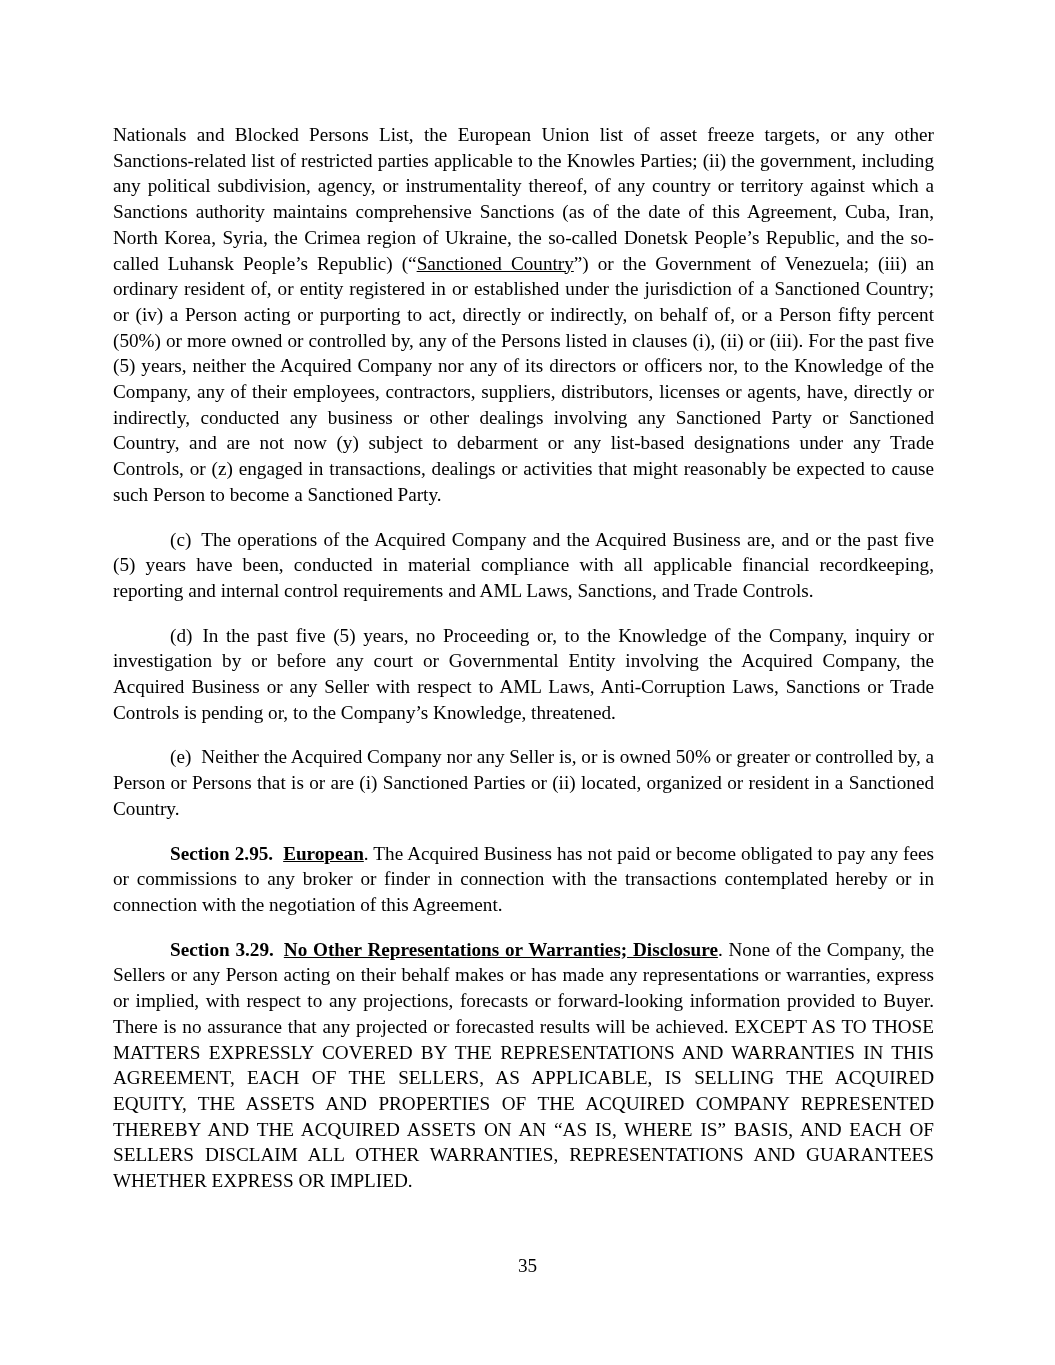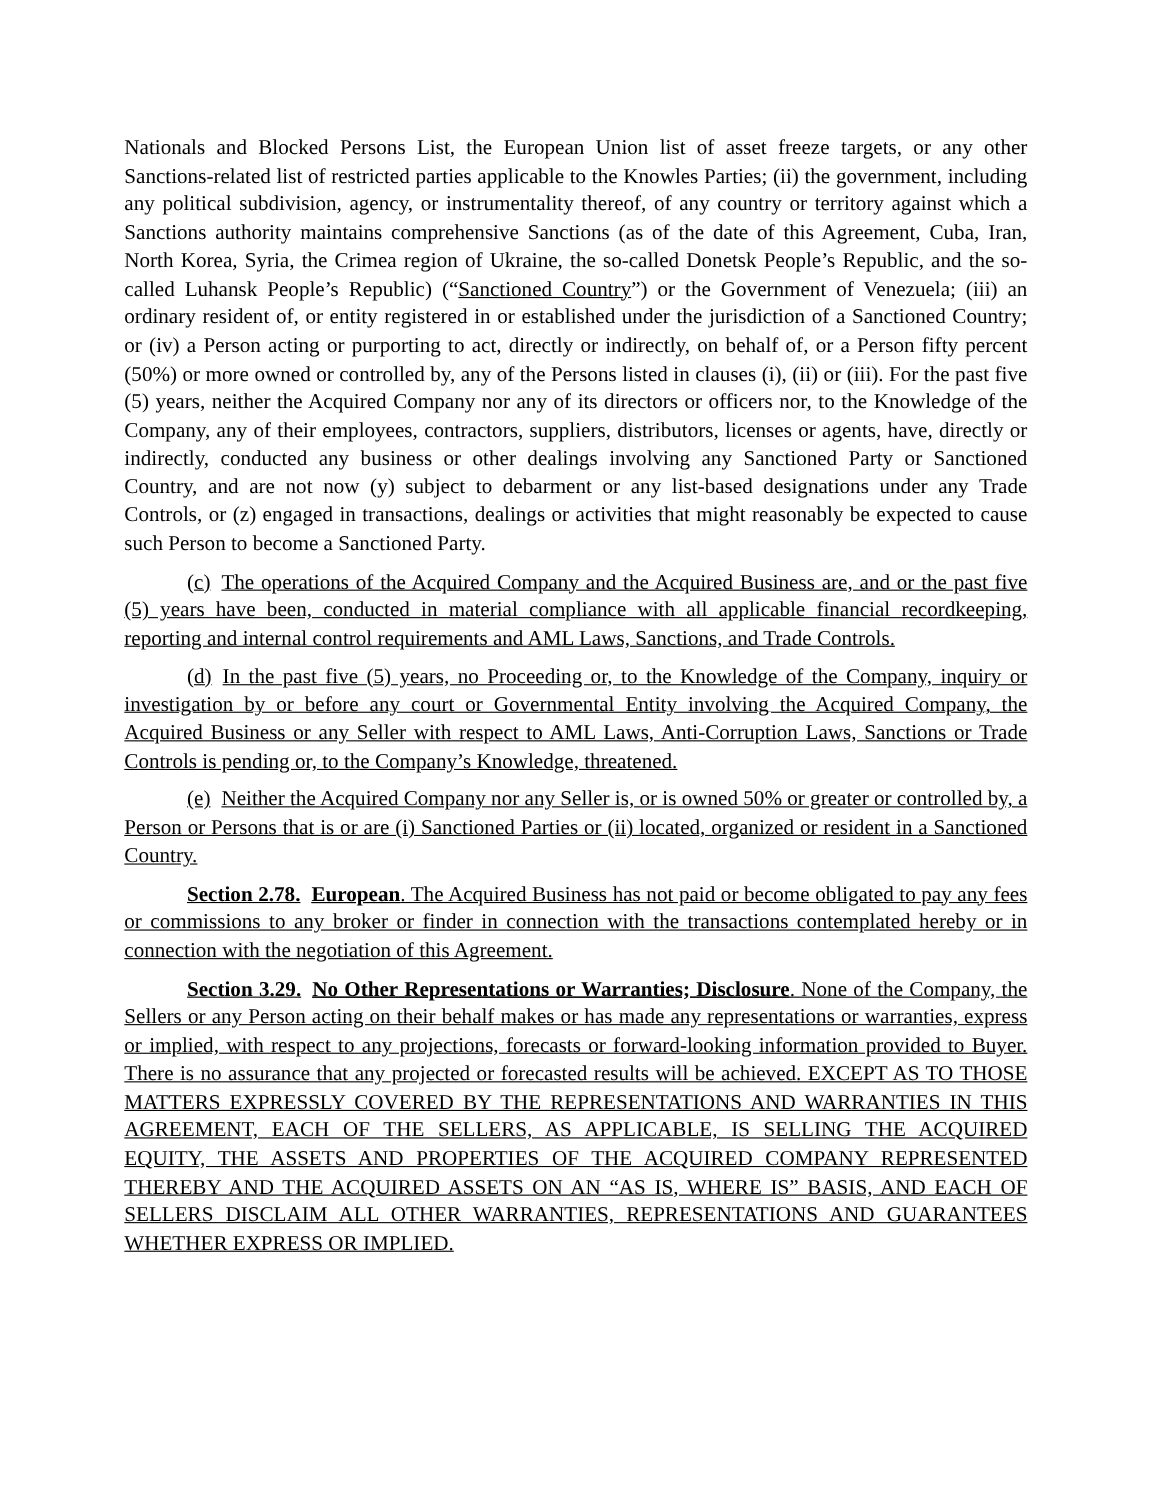--- a/index.html
+++ b/index.html
@@ -27,22 +27,21 @@
   }
   p.para {
     margin: 0 0 0 0;
     font-size: 19.2px;
     line-height: 25.7px;
     text-align: justify;
     text-justify: inter-word;
     hyphens: none;
   }
   p.para + p.para {
-    margin-top: 9px;
-    text-decoration: underline;
+    margin-top: 19px;
   }
   .indent {
     text-indent: 57px;
   }
   .u {
     text-decoration: underline;
   }
   .b {
     font-weight: bold;
   }
@@ -71,19 +70,20 @@
   <div class="content">
 
     <p class="para"><span>Nationals and Blocked Persons List, the European Union list of asset freeze targets, or any other Sanctions-related list of restricted parties applicable to the Knowles Parties; (ii) the government, including any political subdivision, agency, or instrumentality thereof, of any country or territory against which a Sanctions authority maintains comprehensive Sanctions (as of the date of this Agreement, Cuba, Iran, North Korea, Syria, the Crimea region of Ukraine, the so-called Donetsk People’s Republic, and the so-called Luhansk People’s Republic) (“</span><span class="u">Sanctioned Country</span><span>”) or the Government of Venezuela; (iii) an ordinary resident of, or entity registered in or established under the jurisdiction of a Sanctioned Country; or (iv) a Person acting or purporting to act, directly or indirectly, on behalf of, or a Person fifty percent (50%) or more owned or controlled by, any of the Persons listed in clauses (i), (ii) or (iii). For the past five (5) years, neither the Acquired Company nor any of its directors or officers nor, to the Knowledge of the Company, any of their employees, contractors, suppliers, distributors, licenses or agents, have, directly or indirectly, conducted any business or other dealings involving any Sanctioned Party or Sanctioned Country, and are not now (y) subject to debarment or any list-based designations under any Trade Controls, or (z) engaged in transactions, dealings or activities that might reasonably be expected to cause such Person to become a Sanctioned Party.</span></p>
 
     <p class="para indent"><span>(c)</span><span class="sec-gap"></span><span>The operations of the Acquired Company and the Acquired Business are, and or the past five (5) years have been, conducted in material compliance with all applicable financial recordkeeping, reporting and internal control requirements and AML Laws, Sanctions, and Trade Controls.</span></p>
 
     <p class="para indent"><span>(d)</span><span class="sec-gap"></span><span>In the past five (5) years, no Proceeding or, to the Knowledge of the Company, inquiry or investigation by or before any court or Governmental Entity involving the Acquired Company, the Acquired Business or any Seller with respect to AML Laws, Anti-Corruption Laws, Sanctions or Trade Controls is pending or, to the Company’s Knowledge, threatened.</span></p>
 
     <p class="para indent"><span>(e)</span><span class="sec-gap"></span><span>Neither the Acquired Company nor any Seller is, or is owned 50% or greater or controlled by, a Person or Persons that is or are (i) Sanctioned Parties or (ii) located, organized or resident in a Sanctioned Country.</span></p>
 
-    <p class="para indent"><span class="b">Section 2.78.</span><span class="sec-gap"></span><span class="bu">European</span><span>.  The Acquired Business has not paid or become obligated to pay any fees or commissions to any broker or finder in connection with the transactions contemplated hereby or in connection with the negotiation of this Agreement.</span></p>
+    <p class="para indent"><span class="b">Section 2.95.</span><span class="sec-gap"></span><span class="bu">European</span><span>.  The Acquired Business has not paid or become obligated to pay any fees or commissions to any broker or finder in connection with the transactions contemplated hereby or in connection with the negotiation of this Agreement.</span></p>
 
     <p class="para indent"><span class="b">Section 3.29.</span><span class="sec-gap"></span><span class="bu">No Other Representations or Warranties; Disclosure</span><span>.  None of the Company, the Sellers or any Person acting on their behalf makes or has made any representations or warranties, express or implied, with respect to any projections, forecasts or forward-looking information provided to Buyer.  There is no assurance that any projected or forecasted results will be achieved.  EXCEPT AS TO THOSE MATTERS EXPRESSLY COVERED BY THE REPRESENTATIONS AND WARRANTIES IN THIS AGREEMENT, EACH OF THE SELLERS, AS APPLICABLE, IS SELLING THE ACQUIRED EQUITY, THE ASSETS AND PROPERTIES OF THE ACQUIRED COMPANY REPRESENTED THEREBY AND THE ACQUIRED ASSETS ON AN “AS IS, WHERE IS” BASIS, AND EACH OF SELLERS DISCLAIM ALL OTHER WARRANTIES, REPRESENTATIONS AND GUARANTEES WHETHER EXPRESS OR IMPLIED.</span></p>
 
   </div>
 
+  <div class="page-number">35</div>
 </div>
 
 </body></html>

